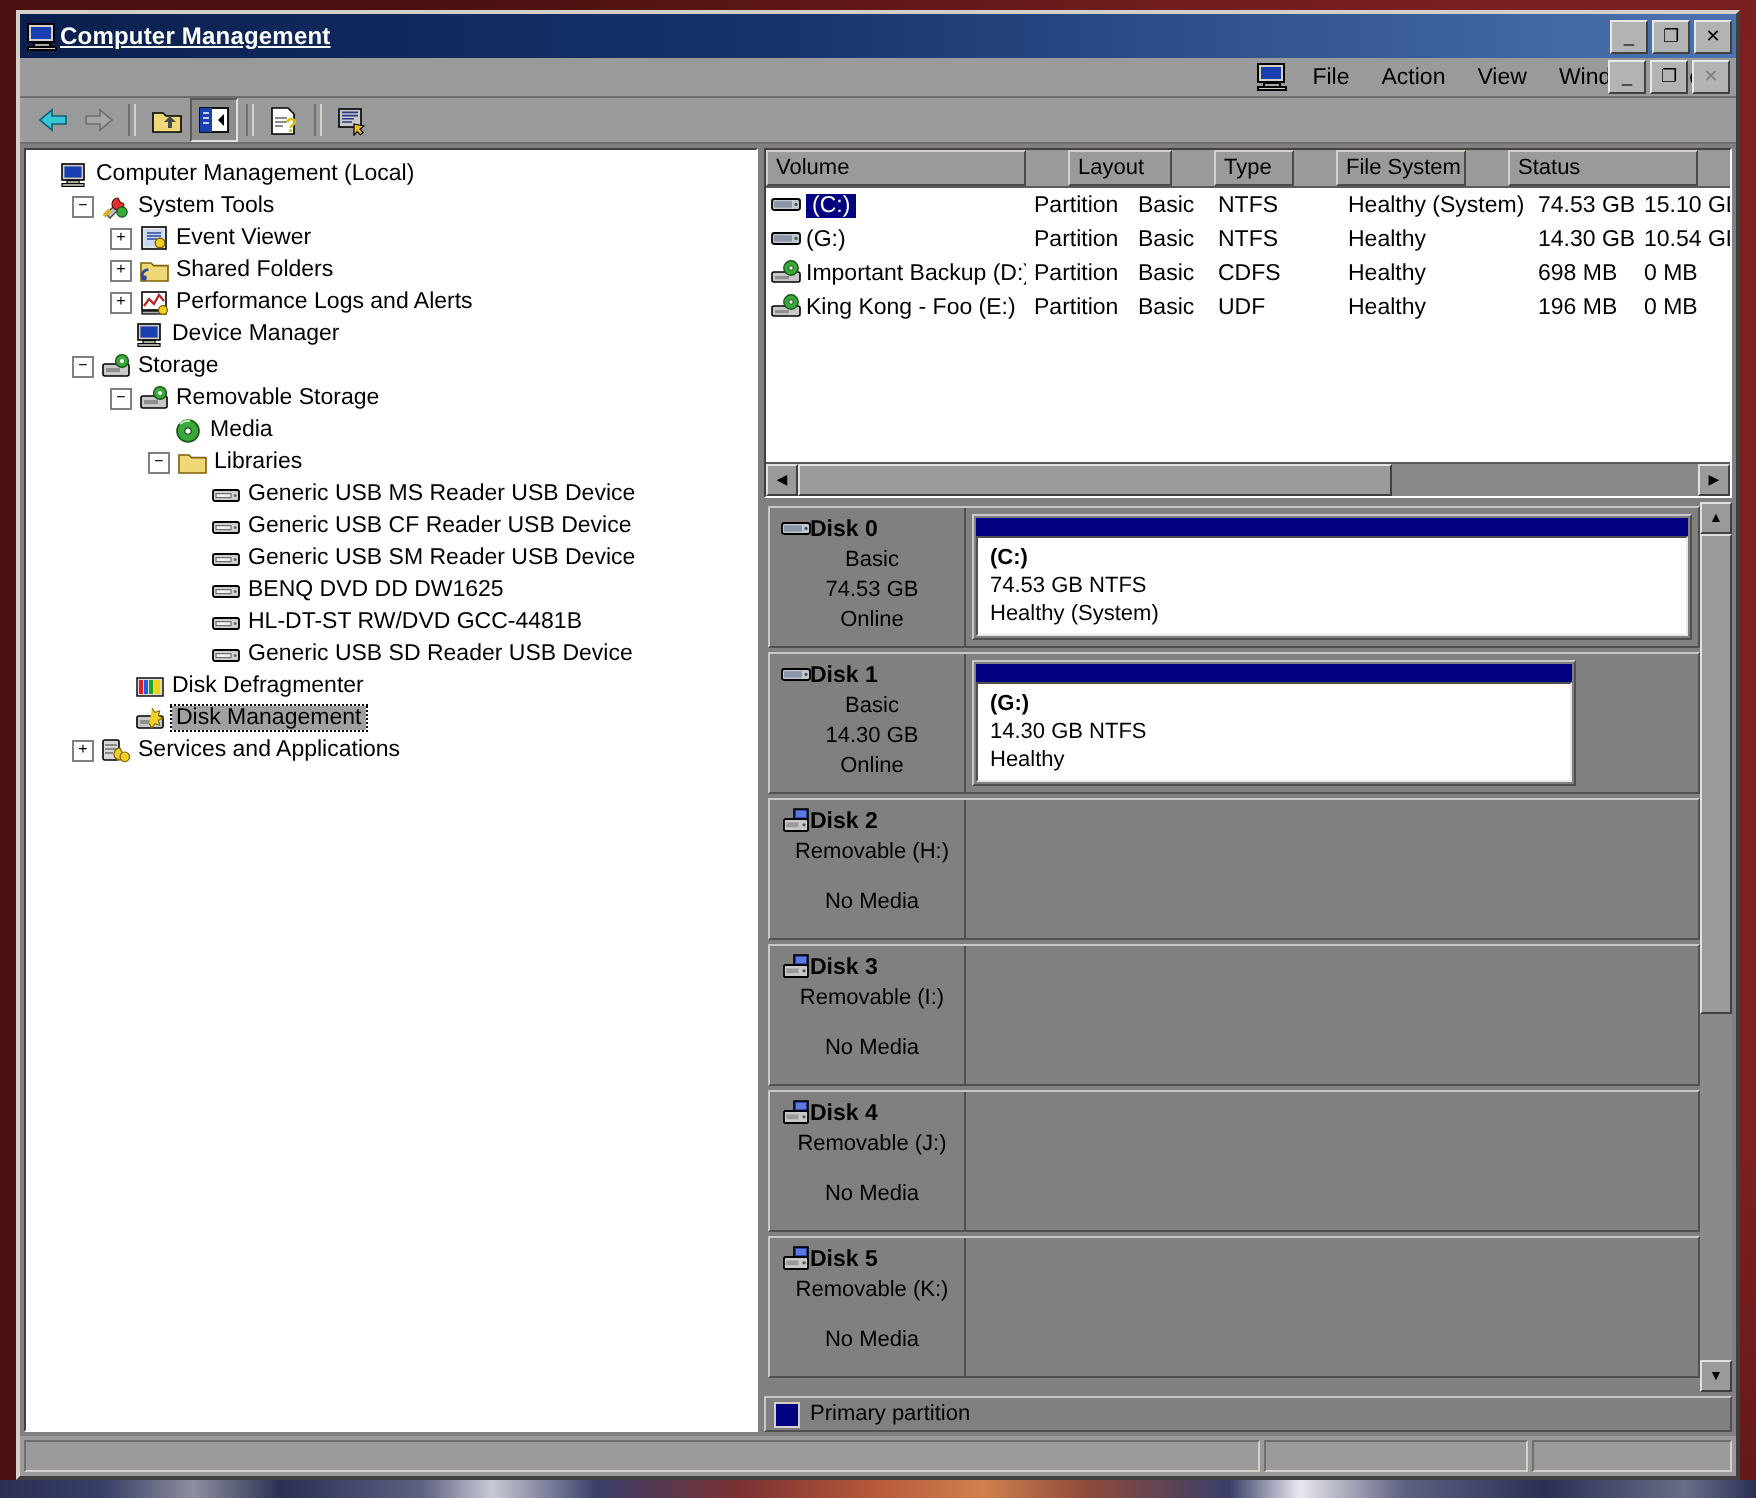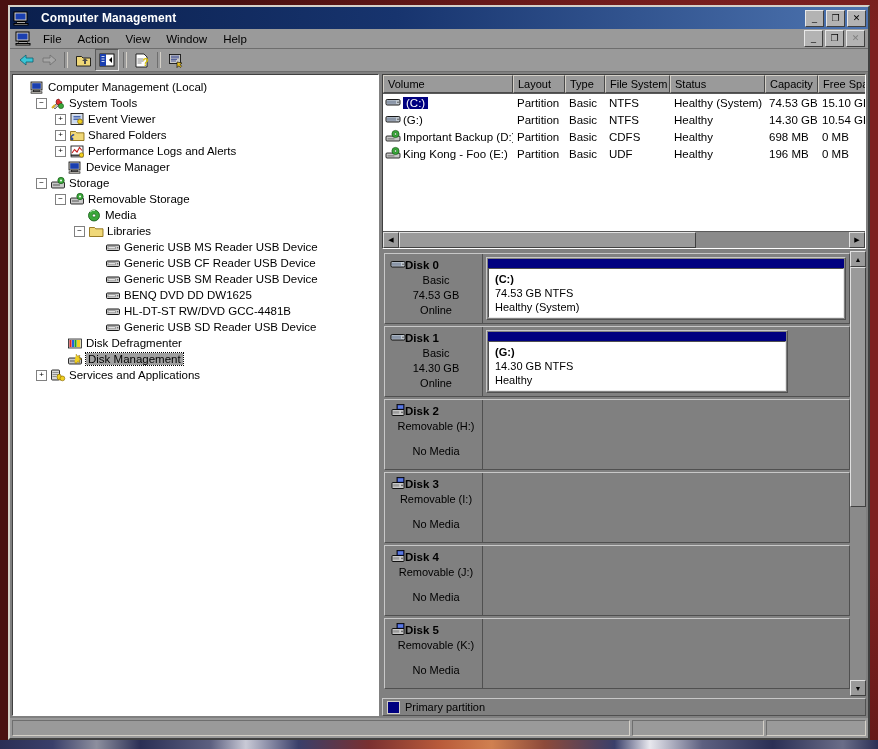--- a/index.html
+++ b/index.html
@@ -69,22 +69,23 @@
     display: flex;
     align-items: center;
     padding: 0 2px 0 3px;
     box-sizing: border-box;
     flex: 0 0 auto;
   }
   .titlebar .tname {
     color: #ffffff;
     font-size: 12px;
     font-weight: bold;
-    margin-left: 12px;
+    margin-left: 1px;
     letter-spacing: 0.1px;
+    text-decoration: underline;
   }
   .win-btns { margin-left: auto; display: flex; gap: 2px; }
   .win-btn {
     width: 17px; height: 15px;
     background: #b3b3b3;
     border-top: 1px solid #e8e8e8;
     border-left: 1px solid #e8e8e8;
     border-right: 1px solid #404040;
     border-bottom: 1px solid #404040;
     display: flex; align-items: center; justify-content: center;
@@ -97,20 +98,21 @@
   .menubar {
     height: 20px;
     background: #9a9a9a;
     display: flex;
     align-items: center;
     border-bottom: 1px solid #6e6e6e;
     flex: 0 0 auto;
     padding-left: 3px;
     box-sizing: border-box;
     position: relative;
+    justify-content: flex-end;
   }
   .menuitem {
     font-size: 11.5px;
     color: #000;
     padding: 2px 8px;
   }
   .mdi-btns { position: absolute; right: 3px; display: flex; gap: 2px; }
 
   
   .toolbar {
@@ -213,20 +215,21 @@
     display: flex;
     flex-direction: column;
     overflow: hidden;
   }
   .lv-header {
     display: flex;
     height: 18px;
     background: #9a9a9a;
     flex: 0 0 18px;
     border-bottom: 1px solid #5a5a5a;
+    gap: 21px;
   }
   .lv-h {
     border-top: 1px solid #d4d0c8;
     border-left: 1px solid #d4d0c8;
     border-right: 1px solid #4a4a4a;
     border-bottom: 1px solid #4a4a4a;
     box-sizing: border-box;
     font-size: 11px;
     color: #000;
     padding: 2px 0 0 4px;

